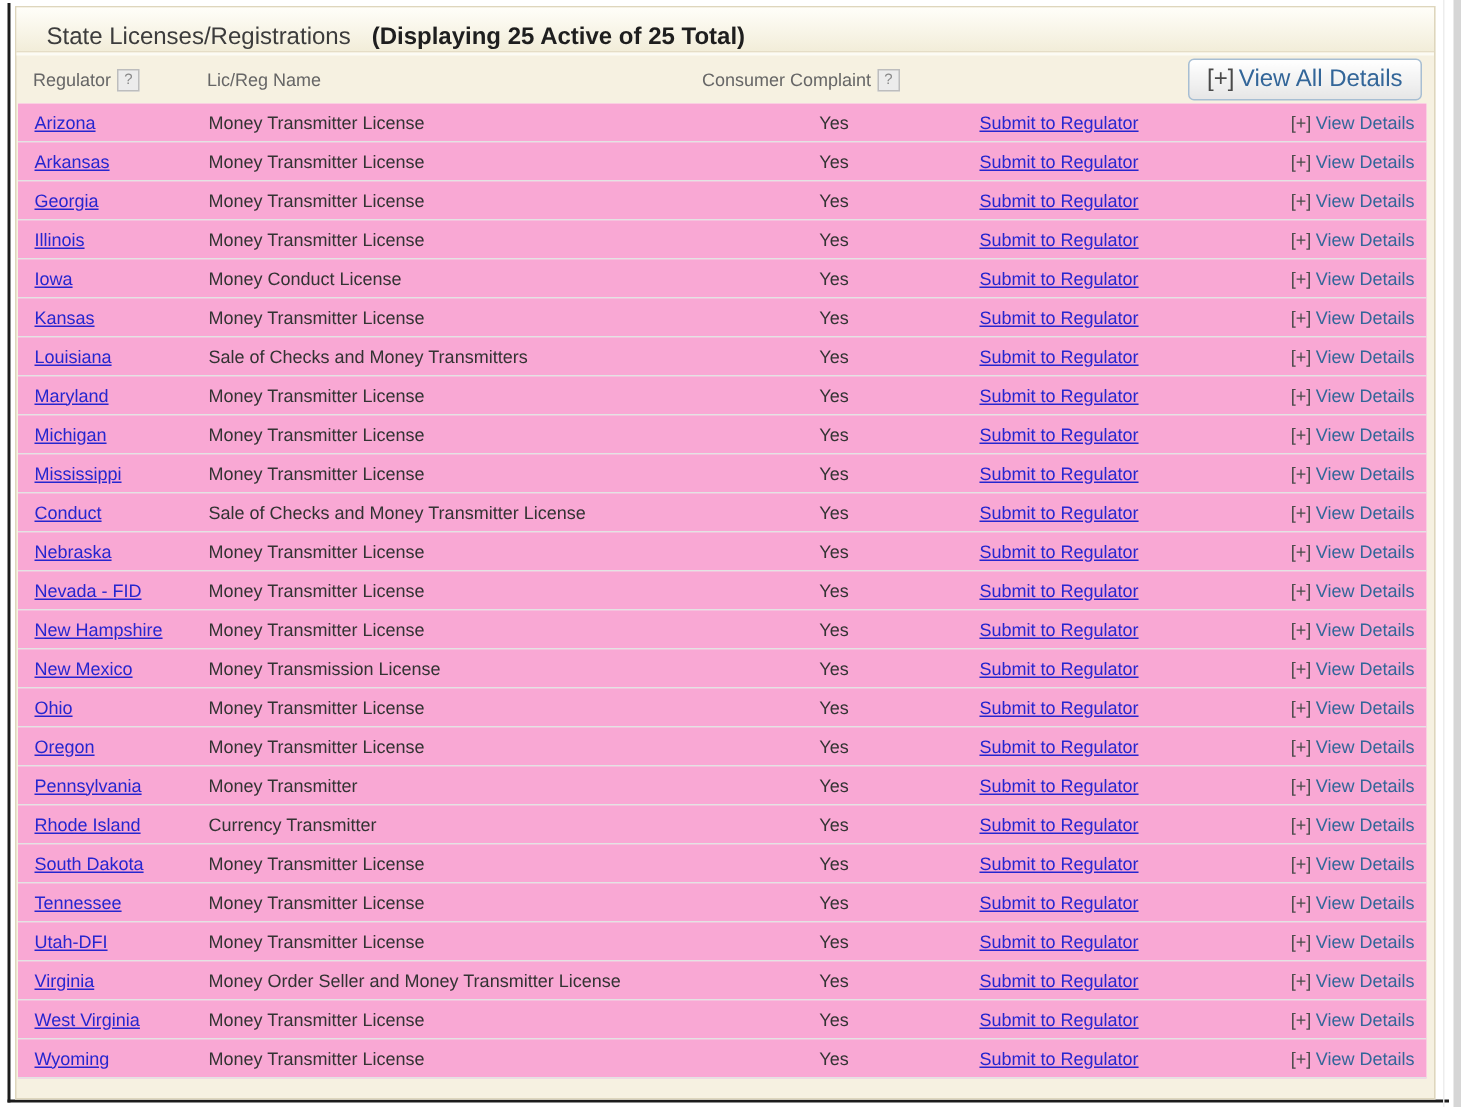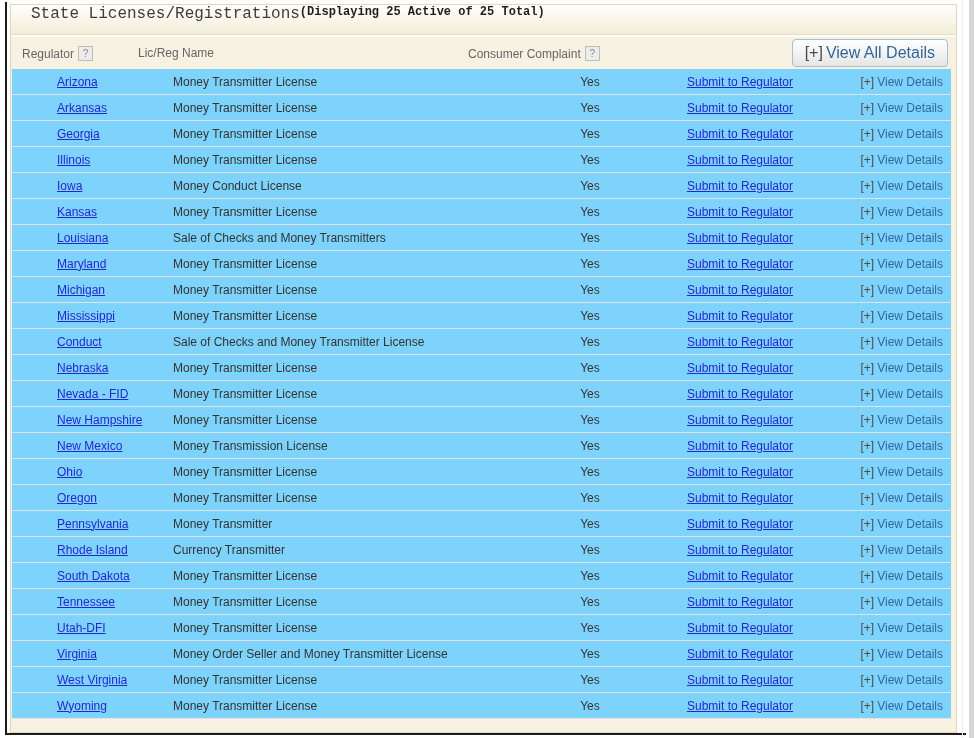--- a/index.html
+++ b/index.html
@@ -13,27 +13,26 @@
   .frame-bottom{position:absolute;left:5px;top:733px;width:961px;height:2px;background:#1c1c1c;}
   .right-line{position:absolute;left:962px;top:0;width:1px;height:738px;background:#ededed;}
   .right-strip{position:absolute;left:969px;top:0;width:5px;height:738px;background:#d6d6d6;}
 
   
   .panel{
     position:absolute;left:10px;top:4px;width:947px;height:729px;
     background:#f6f1e1;border:1px solid #ded6bd;box-sizing:border-box;
   }
   .titlebar{
-    height:29px;display:flex;align-items:flex-start;padding-left:20px;
+    height:29px;display:flex;align-items:flex-end;padding-left:20px;
     background:linear-gradient(180deg,#fffef9 0%,#f2edd9 100%);
     border-bottom:1px solid #e5ddc6;
-    font-family:Liberation Mono, monospace;
   }
   .title{font-size:16px;color:#3c3c3c;}
-  .subtitle{font-size:12px;font-weight:bold;color:#1e1e1e;}
+  .subtitle{font-size:16px;font-weight:bold;color:#1e1e1e;margin-left:14px;}
   .gap{height:2px;background:#fcfbf4;}
 
   .thead{
     height:32px;display:flex;align-items:center;
     font-size:12px;color:#666;
   }
   .c1{width:127px;padding-left:11px;box-sizing:border-box;white-space:nowrap;}
   .c2{width:330px;white-space:nowrap;}
   .c3{width:174px;text-align:center;white-space:nowrap;}
   .c4{width:126px;text-align:center;white-space:nowrap;}
@@ -51,22 +50,22 @@
     font-family:inherit;font-size:16px;color:#336699;
     background:linear-gradient(180deg,#ffffff 0%,#e6e6e6 100%);
     border:1px solid #a7bed3;border-radius:4px;
     padding:4px 12px;cursor:pointer;
   }
   .btn-viewall .plus{color:#4a4a4a;margin-right:3px;}
 
   .tbody{margin-left:1px;margin-right:5px;background:#ffffff;}
   .trow{
     height:25px;display:flex;align-items:center;
-    background:#7dd3fc;border-bottom:1px solid #e3e3e3;
-    font-size:12px;color:#333;padding-left:34px;
+    background:#f9a8d4;border-bottom:1px solid #e3e3e3;
+    font-size:12px;color:#333;
   }
   .slink{color:#2626cf;text-decoration:underline;cursor:pointer;}
   .vdlink{color:#336699;text-decoration:none;cursor:pointer;}
   .vdlink .plus{color:#4a4a4a;margin-right:3px;}
 </style>
 </head>
 <body>
 
 <div class="frame-left"></div>
 <div class="frame-bottom"></div>

